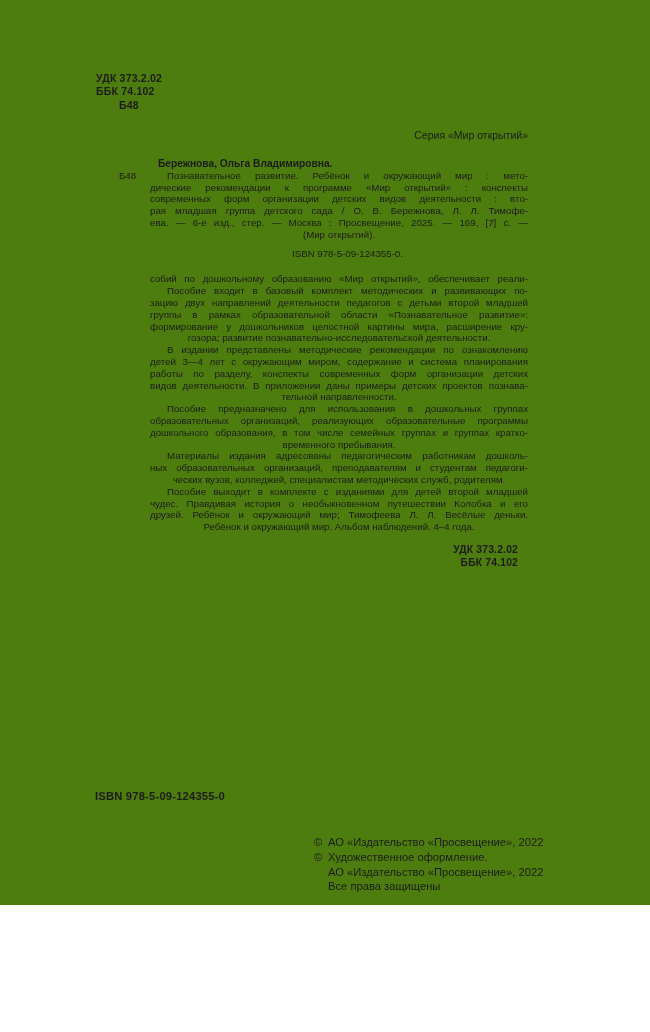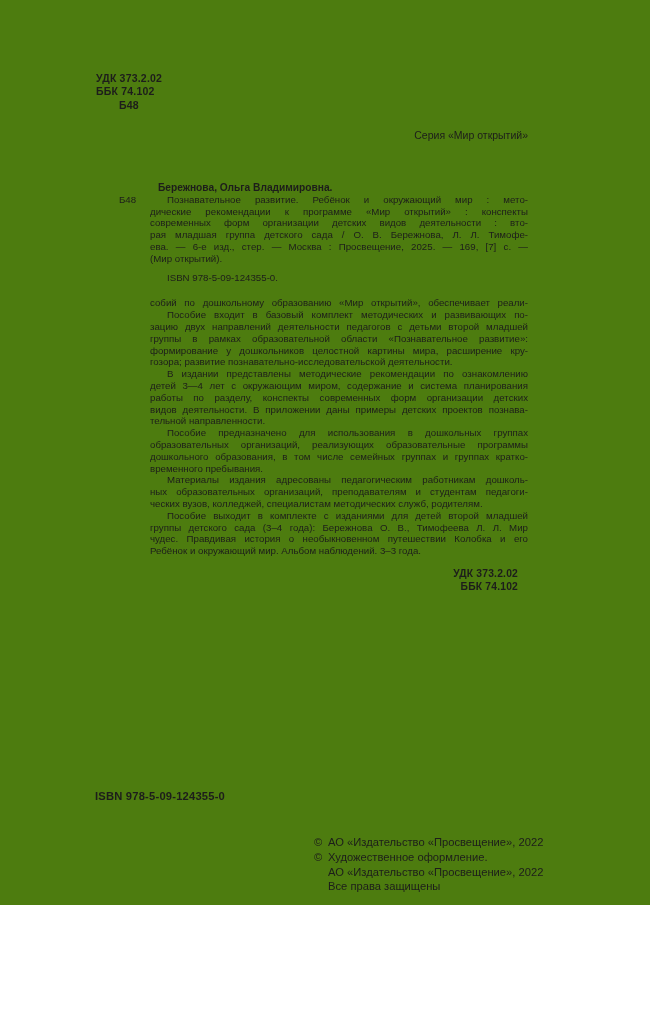--- a/index.html
+++ b/index.html
@@ -21,24 +21,24 @@
   
   .series{
     position:absolute;left:150px;top:129px;width:378px;
     text-align:right;font-size:10.5px;
   }
   
   .main{
     position:absolute;left:150px;top:158px;width:378px;
     font-size:9.7px;line-height:11.8px;
   }
-  .author{font-weight:700;font-size:10.2px;padding-left:8px;margin-top:24px;}
+  .author{font-weight:700;font-size:10.2px;padding-left:8px;}
   .line{min-height:11.8px;}
   .line.j{text-align:justify;text-align-last:justify;}
-  .line.l{text-align:left;}
+  .line.l{text-align:center;}
   .line.in{text-indent:17px;}
   .rel{position:relative;}
   .margin-code{position:absolute;left:-31px;top:0;text-indent:0;}
   .isbn-mid{margin-top:7px;margin-bottom:14px;text-indent:17px;}
   
   .bcodes{
     margin-top:10px;text-align:right;font-weight:700;
     font-size:10.3px;line-height:13px;padding-right:10px;
     letter-spacing:.2px;
   }
@@ -99,23 +99,23 @@
     <div class="line j in">Пособие предназначено для использования в дошкольных группах</div>
     <div class="line j">образовательных организаций, реализующих образовательные программы</div>
     <div class="line j">дошкольного образования, в том числе семейных группах и группах кратко-</div>
     <div class="line l">временного пребывания.</div>
 
     <div class="line j in">Материалы издания адресованы педагогическим работникам дошколь-</div>
     <div class="line j">ных образовательных организаций, преподавателям и студентам педагоги-</div>
     <div class="line l">ческих вузов, колледжей, специалистам методических служб, родителям.</div>
 
     <div class="line j in">Пособие выходит в комплекте с изданиями для детей второй младшей</div>
-    <div class="line j">группы детского сада (3–4 года): Бережнова О. В., Тимофеева Л. Л. Мир</div>
     <div class="line j">чудес. Правдивая история о необыкновенном путешествии Колобка и его</div>
-    <div class="line l">Ребёнок и окружающий мир. Альбом наблюдений. 3–3 года.</div>
+    <div class="line j">друзей. Ребёнок и окружающий мир; Тимофеева Л. Л. Весёлые деньки.</div>
+    <div class="line l">Ребёнок и окружающий мир. Альбом наблюдений. 4–4 года.</div>
 
     <div class="bcodes">
       <div>УДК 373.2.02</div>
       <div>ББК 74.102</div>
     </div>
 
   </div>
 
   <div class="footer-isbn">ISBN 978-5-09-124355-0</div>
 

